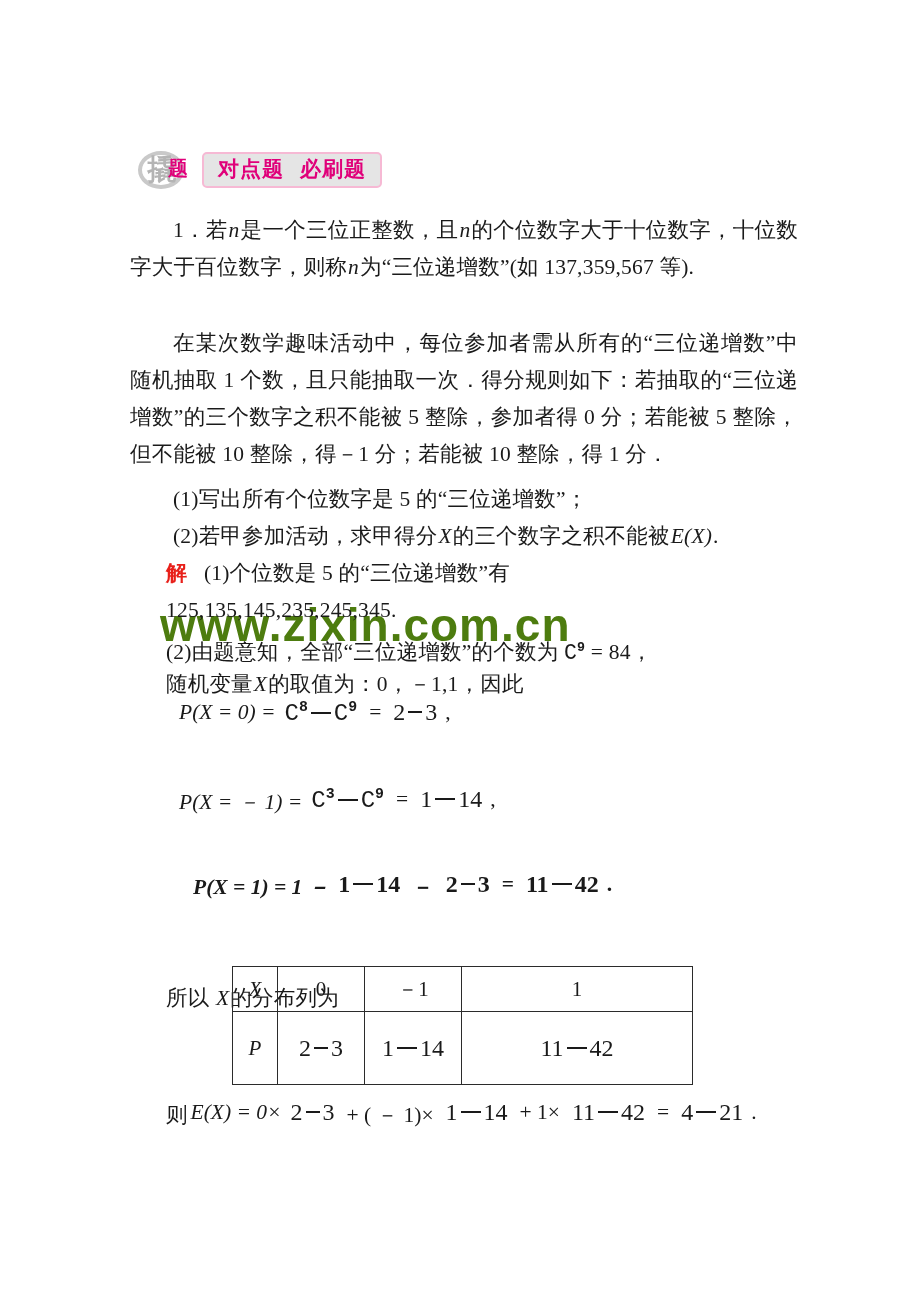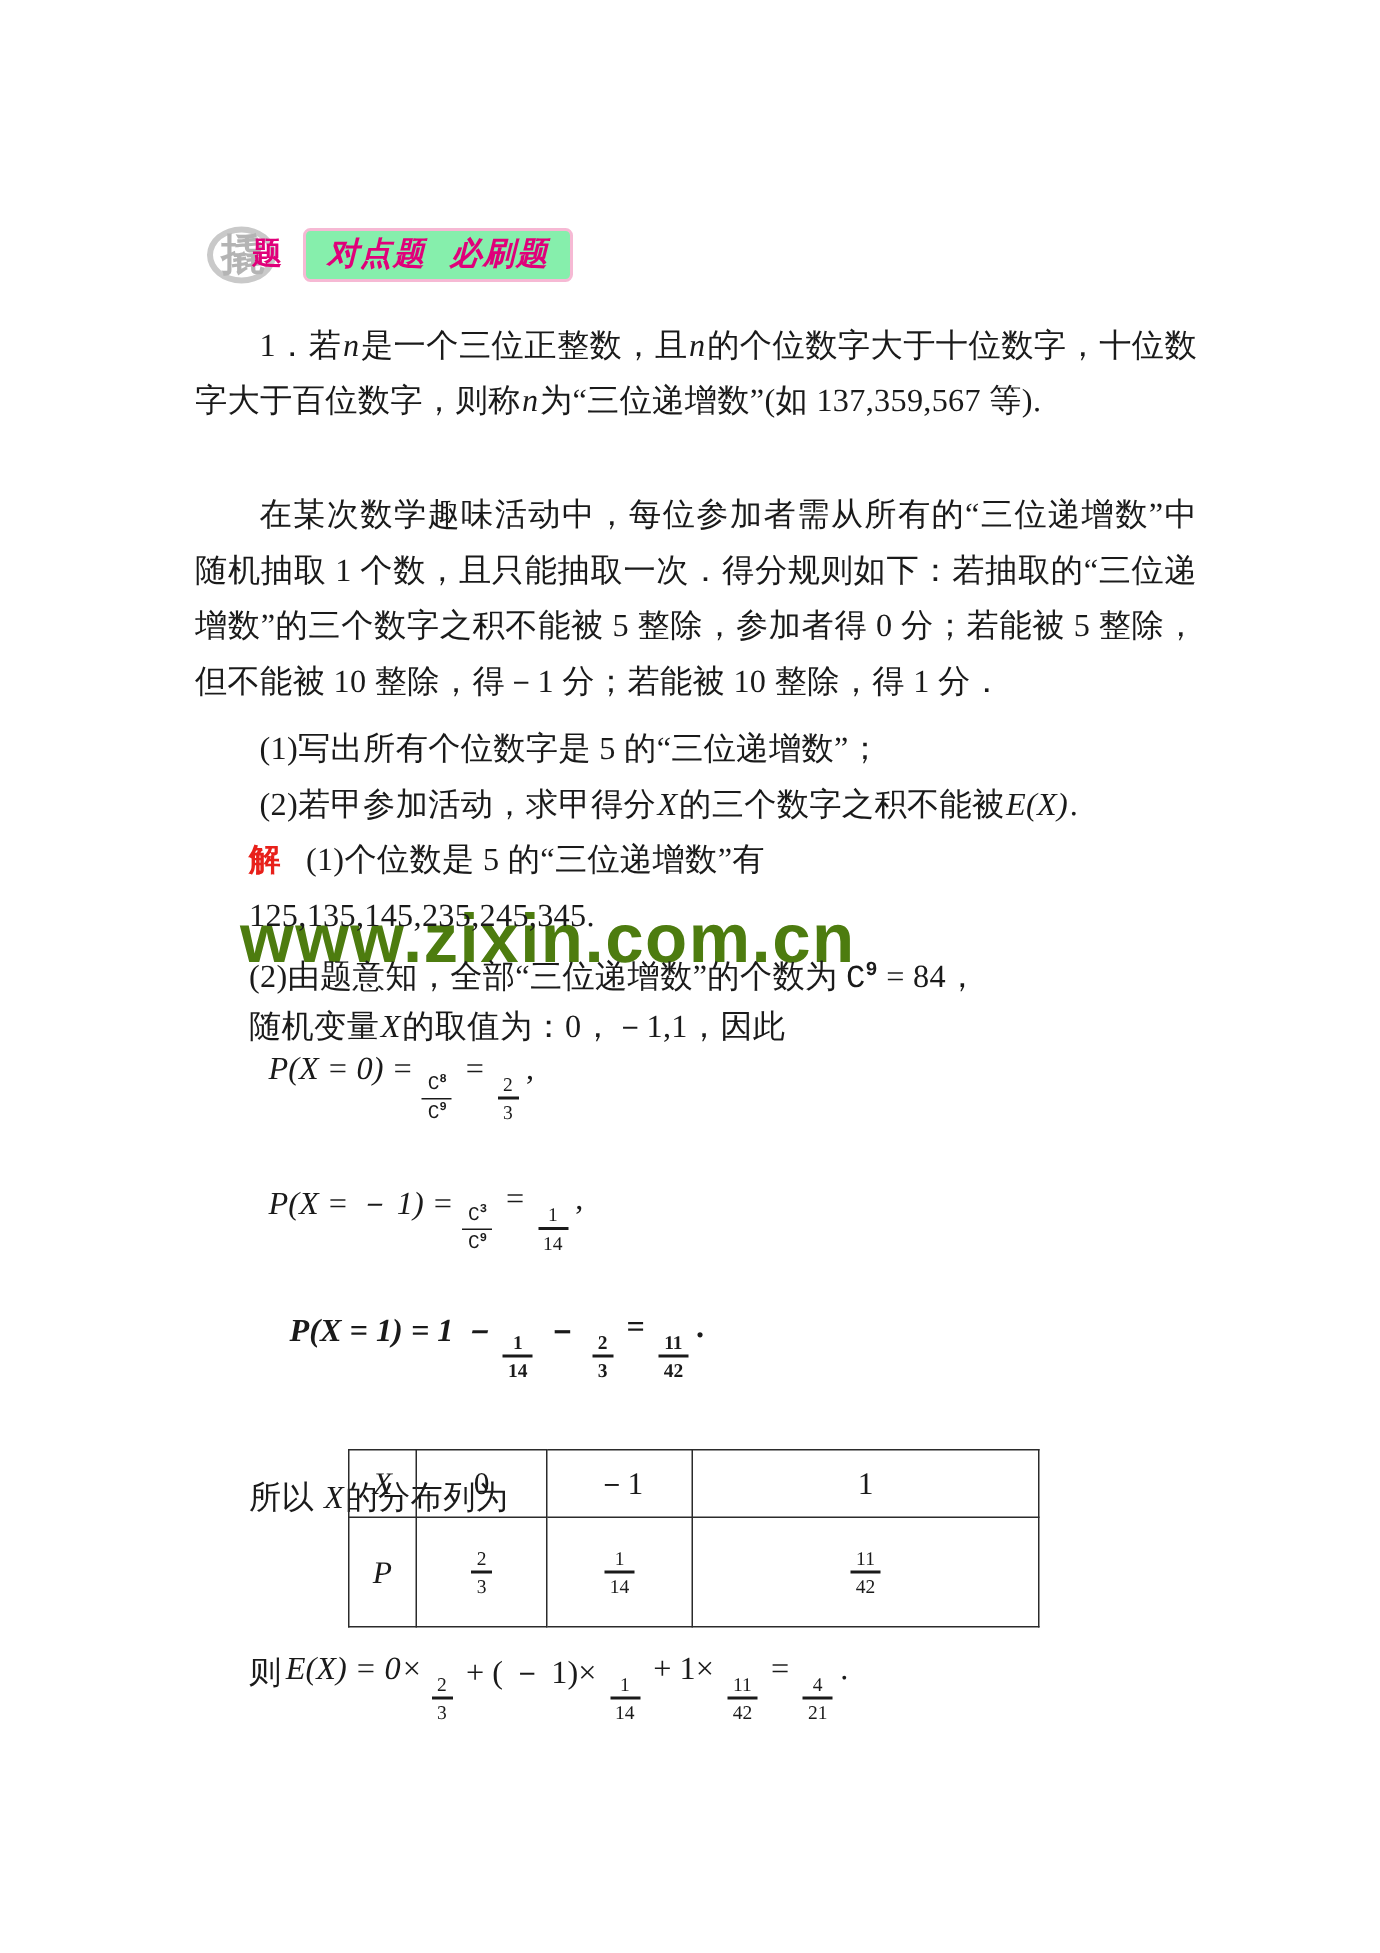--- a/index.html
+++ b/index.html
@@ -94,22 +94,21 @@
     color: #e0007a;
   }
   .badge-box {
     border: 2px solid #f6b9d4;
     border-radius: 5px;
     padding: 3px 14px 5px 14px;
     margin-left: 2px;
     display: flex;
     align-items: center;
     gap: 16px;
-    background: #86efac;
-    font-style: italic;
+    background: #e5e5e5;
   }
   .badge-text {
     font-family: "DejaVu Sans", "Liberation Sans", sans-serif;
     font-weight: 700;
     font-size: 21px;
     line-height: 24px;
     color: #e0007a;
     letter-spacing: 1px;
   }
 
@@ -141,27 +140,27 @@
   .mathline {
     position: absolute;
     display: flex;
     align-items: flex-start;
     font-size: 21.5px;
     white-space: nowrap;
   }
   .mathline .lead { padding-right: 2px; }
   .frac {
     display: inline-flex;
-    flex-direction: column;
+    flex-direction: row;
     align-items: center;
     justify-content: center;
     vertical-align: middle;
-    margin: 16px 5px;
+    margin: 0 5px;
     line-height: 1.02;
-    font-size: 13px;
+    font-size: 24px;
   }
   .frac .num,
   .frac .den {
     padding: 0 3px;
     display: block;
     text-align: center;
   }
   .frac .bar {
     display: block;
     height: 1.5px;

